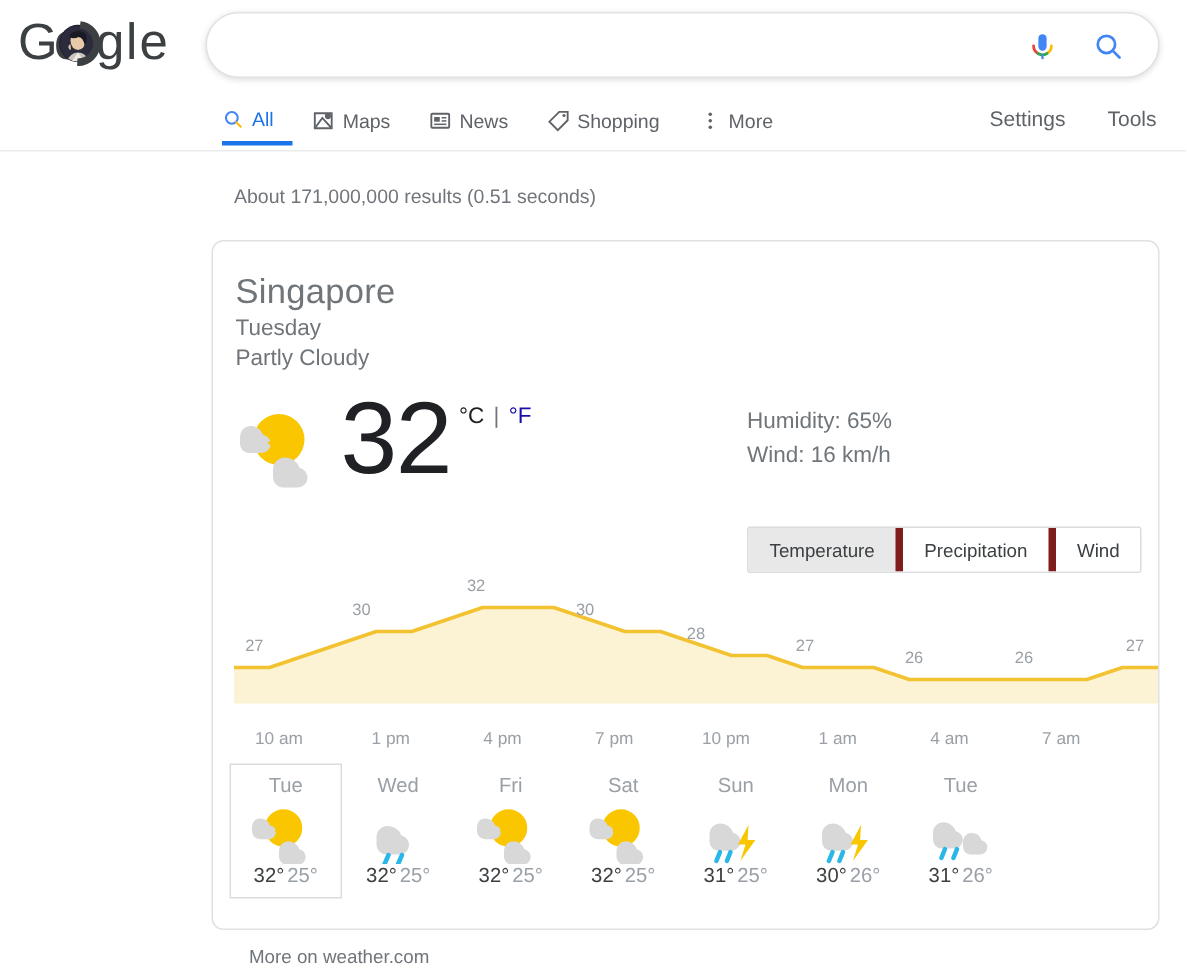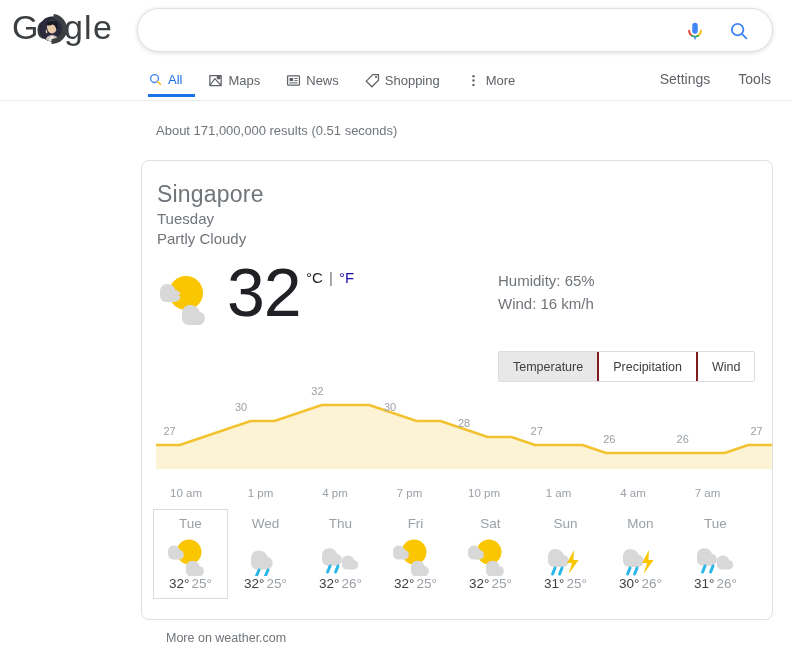--- a/index.html
+++ b/index.html
@@ -216,21 +216,21 @@
     height: 29px;
     background: #fff;
   }
   .metric-tab {
     display: flex;
     align-items: center;
     justify-content: center;
     padding: 0 14px;
     font-size: 12.5px;
     color: #3c4043;
-    border-right: 2px solid #7f1d1d;
+    border-right: 5px solid #7f1d1d;
     background: #fff;
     cursor: pointer;
     white-space: nowrap;
   }
   .metric-tab:last-child { border-right: 0; }
   .metric-tab.selected { background: #e8e8e8; }
 
   
   .chart {
     position: absolute;
@@ -513,77 +513,67 @@
         <div class="fc-day">
           <div class="fc-name">Wed</div>
           <div class="fc-icon"><svg width="52" height="40" viewBox="0 0 52 40">
               <path d="M11 22 a7.4 7.4 0 0 1 7.4-7.4 a9.6 9.6 0 0 1 9.2 6.4 a6.5 6.5 0 0 1 5.1 6.4 a6.3 6.3 0 0 1 -6.3 6.2 H17.3 A6.4 6.4 0 0 1 11 27.1 z" fill="#D8D8D8"></path>
               <path d="M19 34 l-2.6 6" stroke="#29B6E8" stroke-width="3" stroke-linecap="round"></path>
               <path d="M28 34 l-2.6 6" stroke="#29B6E8" stroke-width="3" stroke-linecap="round"></path>
             </svg></div>
           <div class="fc-temps"><span class="fc-hi">32°</span><span class="fc-lo">25°</span></div>
         </div>
         <div class="fc-day">
-          <div class="fc-name">Thu</div>
+          <div class="fc-name">Fri</div>
+          <div class="fc-icon"><svg width="52" height="40" viewBox="0 0 52 40">
+              <circle cx="24" cy="16" r="12.5" fill="#F9C600"></circle>
+              <path d="M3 15 a5.4 5.4 0 0 1 5.4-5.4 a7 7 0 0 1 6.7 4.7 a4.7 4.7 0 0 1 3.8 4.6 a4.7 4.7 0 0 1 -4.7 4.6 H8.4 A5.4 5.4 0 0 1 3 18 z" fill="#D8D8D8"></path>
+              <path d="M18 18 q6 -2.4 10.6 .8 q-5.4 3.8 -10.6 -.8 z" fill="#F9C600"></path>
+              <path d="M21 31 a6.2 6.2 0 0 1 6.2-6.2 a7.8 7.8 0 0 1 7.4 5.3 a5.4 5.4 0 0 1 4.2 5.3 a5.1 5.1 0 0 1 -5.1 5 H26.2 A5.2 5.2 0 0 1 21 35.2 z" fill="#D8D8D8"></path>
+            </svg></div>
+          <div class="fc-temps"><span class="fc-hi">32°</span><span class="fc-lo">25°</span></div>
+        </div>
+        <div class="fc-day">
+          <div class="fc-name">Sat</div>
+          <div class="fc-icon"><svg width="52" height="40" viewBox="0 0 52 40">
+              <circle cx="24" cy="16" r="12.5" fill="#F9C600"></circle>
+              <path d="M3 15 a5.4 5.4 0 0 1 5.4-5.4 a7 7 0 0 1 6.7 4.7 a4.7 4.7 0 0 1 3.8 4.6 a4.7 4.7 0 0 1 -4.7 4.6 H8.4 A5.4 5.4 0 0 1 3 18 z" fill="#D8D8D8"></path>
+              <path d="M18 18 q6 -2.4 10.6 .8 q-5.4 3.8 -10.6 -.8 z" fill="#F9C600"></path>
+              <path d="M21 31 a6.2 6.2 0 0 1 6.2-6.2 a7.8 7.8 0 0 1 7.4 5.3 a5.4 5.4 0 0 1 4.2 5.3 a5.1 5.1 0 0 1 -5.1 5 H26.2 A5.2 5.2 0 0 1 21 35.2 z" fill="#D8D8D8"></path>
+            </svg></div>
+          <div class="fc-temps"><span class="fc-hi">32°</span><span class="fc-lo">25°</span></div>
+        </div>
+        <div class="fc-day">
+          <div class="fc-name">Sun</div>
+          <div class="fc-icon"><svg width="52" height="40" viewBox="0 0 52 40">
+              <path d="M8 20 a7 7 0 0 1 7-7 a9.2 9.2 0 0 1 8.8 6.1 a6.2 6.2 0 0 1 4.9 6.1 a6 6 0 0 1 -6 5.9 H14 A6.1 6.1 0 0 1 8 25 z" fill="#D8D8D8"></path>
+              <path d="M15 32 l-2.4 6" stroke="#29B6E8" stroke-width="3" stroke-linecap="round"></path>
+              <path d="M22 32 l-2.4 6" stroke="#29B6E8" stroke-width="3" stroke-linecap="round"></path>
+              <path d="M34 14 l-7 13 h5 l-3.4 11 l10 -14 h-5.2 z" fill="#F9C600"></path>
+            </svg></div>
+          <div class="fc-temps"><span class="fc-hi">31°</span><span class="fc-lo">25°</span></div>
+        </div>
+        <div class="fc-day">
+          <div class="fc-name">Mon</div>
+          <div class="fc-icon"><svg width="52" height="40" viewBox="0 0 52 40">
+              <path d="M8 20 a7 7 0 0 1 7-7 a9.2 9.2 0 0 1 8.8 6.1 a6.2 6.2 0 0 1 4.9 6.1 a6 6 0 0 1 -6 5.9 H14 A6.1 6.1 0 0 1 8 25 z" fill="#D8D8D8"></path>
+              <path d="M15 32 l-2.4 6" stroke="#29B6E8" stroke-width="3" stroke-linecap="round"></path>
+              <path d="M22 32 l-2.4 6" stroke="#29B6E8" stroke-width="3" stroke-linecap="round"></path>
+              <path d="M34 14 l-7 13 h5 l-3.4 11 l10 -14 h-5.2 z" fill="#F9C600"></path>
+            </svg></div>
+          <div class="fc-temps"><span class="fc-hi">30°</span><span class="fc-lo">26°</span></div>
+        </div>
+        <div class="fc-day">
+          <div class="fc-name">Tue</div>
           <div class="fc-icon"><svg width="52" height="40" viewBox="0 0 52 40">
               <path d="M7 19 a6.8 6.8 0 0 1 6.8-6.8 a8.8 8.8 0 0 1 8.4 5.9 a6 6 0 0 1 4.7 5.9 a5.8 5.8 0 0 1 -5.8 5.7 H12.8 A5.9 5.9 0 0 1 7 23.8 z" fill="#D8D8D8"></path>
               <path d="M27 25 a5.6 5.6 0 0 1 5.6-5.6 a7 7 0 0 1 6.7 4.8 a4.9 4.9 0 0 1 3.9 4.8 a4.7 4.7 0 0 1 -4.7 4.6 H31.8 A4.8 4.8 0 0 1 27 28.9 z" fill="#D8D8D8"></path>
               <path d="M15 30 l-2.4 6" stroke="#29B6E8" stroke-width="3" stroke-linecap="round"></path>
               <path d="M23 30 l-2.4 6" stroke="#29B6E8" stroke-width="3" stroke-linecap="round"></path>
             </svg></div>
-          <div class="fc-temps"><span class="fc-hi">32°</span><span class="fc-lo">26°</span></div>
-        </div>
-        <div class="fc-day">
-          <div class="fc-name">Fri</div>
-          <div class="fc-icon"><svg width="52" height="40" viewBox="0 0 52 40">
-              <circle cx="24" cy="16" r="12.5" fill="#F9C600"></circle>
-              <path d="M3 15 a5.4 5.4 0 0 1 5.4-5.4 a7 7 0 0 1 6.7 4.7 a4.7 4.7 0 0 1 3.8 4.6 a4.7 4.7 0 0 1 -4.7 4.6 H8.4 A5.4 5.4 0 0 1 3 18 z" fill="#D8D8D8"></path>
-              <path d="M18 18 q6 -2.4 10.6 .8 q-5.4 3.8 -10.6 -.8 z" fill="#F9C600"></path>
-              <path d="M21 31 a6.2 6.2 0 0 1 6.2-6.2 a7.8 7.8 0 0 1 7.4 5.3 a5.4 5.4 0 0 1 4.2 5.3 a5.1 5.1 0 0 1 -5.1 5 H26.2 A5.2 5.2 0 0 1 21 35.2 z" fill="#D8D8D8"></path>
-            </svg></div>
-          <div class="fc-temps"><span class="fc-hi">32°</span><span class="fc-lo">25°</span></div>
-        </div>
-        <div class="fc-day">
-          <div class="fc-name">Sat</div>
-          <div class="fc-icon"><svg width="52" height="40" viewBox="0 0 52 40">
-              <circle cx="24" cy="16" r="12.5" fill="#F9C600"></circle>
-              <path d="M3 15 a5.4 5.4 0 0 1 5.4-5.4 a7 7 0 0 1 6.7 4.7 a4.7 4.7 0 0 1 3.8 4.6 a4.7 4.7 0 0 1 -4.7 4.6 H8.4 A5.4 5.4 0 0 1 3 18 z" fill="#D8D8D8"></path>
-              <path d="M18 18 q6 -2.4 10.6 .8 q-5.4 3.8 -10.6 -.8 z" fill="#F9C600"></path>
-              <path d="M21 31 a6.2 6.2 0 0 1 6.2-6.2 a7.8 7.8 0 0 1 7.4 5.3 a5.4 5.4 0 0 1 4.2 5.3 a5.1 5.1 0 0 1 -5.1 5 H26.2 A5.2 5.2 0 0 1 21 35.2 z" fill="#D8D8D8"></path>
-            </svg></div>
-          <div class="fc-temps"><span class="fc-hi">32°</span><span class="fc-lo">25°</span></div>
-        </div>
-        <div class="fc-day">
-          <div class="fc-name">Sun</div>
-          <div class="fc-icon"><svg width="52" height="40" viewBox="0 0 52 40">
-              <path d="M8 20 a7 7 0 0 1 7-7 a9.2 9.2 0 0 1 8.8 6.1 a6.2 6.2 0 0 1 4.9 6.1 a6 6 0 0 1 -6 5.9 H14 A6.1 6.1 0 0 1 8 25 z" fill="#D8D8D8"></path>
-              <path d="M15 32 l-2.4 6" stroke="#29B6E8" stroke-width="3" stroke-linecap="round"></path>
-              <path d="M22 32 l-2.4 6" stroke="#29B6E8" stroke-width="3" stroke-linecap="round"></path>
-              <path d="M34 14 l-7 13 h5 l-3.4 11 l10 -14 h-5.2 z" fill="#F9C600"></path>
-            </svg></div>
-          <div class="fc-temps"><span class="fc-hi">31°</span><span class="fc-lo">25°</span></div>
-        </div>
-        <div class="fc-day">
-          <div class="fc-name">Mon</div>
-          <div class="fc-icon"><svg width="52" height="40" viewBox="0 0 52 40">
-              <path d="M8 20 a7 7 0 0 1 7-7 a9.2 9.2 0 0 1 8.8 6.1 a6.2 6.2 0 0 1 4.9 6.1 a6 6 0 0 1 -6 5.9 H14 A6.1 6.1 0 0 1 8 25 z" fill="#D8D8D8"></path>
-              <path d="M15 32 l-2.4 6" stroke="#29B6E8" stroke-width="3" stroke-linecap="round"></path>
-              <path d="M22 32 l-2.4 6" stroke="#29B6E8" stroke-width="3" stroke-linecap="round"></path>
-              <path d="M34 14 l-7 13 h5 l-3.4 11 l10 -14 h-5.2 z" fill="#F9C600"></path>
-            </svg></div>
-          <div class="fc-temps"><span class="fc-hi">30°</span><span class="fc-lo">26°</span></div>
-        </div>
-        <div class="fc-day">
-          <div class="fc-name">Tue</div>
-          <div class="fc-icon"><svg width="52" height="40" viewBox="0 0 52 40">
-              <path d="M7 19 a6.8 6.8 0 0 1 6.8-6.8 a8.8 8.8 0 0 1 8.4 5.9 a6 6 0 0 1 4.7 5.9 a5.8 5.8 0 0 1 -5.8 5.7 H12.8 A5.9 5.9 0 0 1 7 23.8 z" fill="#D8D8D8"></path>
-              <path d="M27 25 a5.6 5.6 0 0 1 5.6-5.6 a7 7 0 0 1 6.7 4.8 a4.9 4.9 0 0 1 3.9 4.8 a4.7 4.7 0 0 1 -4.7 4.6 H31.8 A4.8 4.8 0 0 1 27 28.9 z" fill="#D8D8D8"></path>
-              <path d="M15 30 l-2.4 6" stroke="#29B6E8" stroke-width="3" stroke-linecap="round"></path>
-              <path d="M23 30 l-2.4 6" stroke="#29B6E8" stroke-width="3" stroke-linecap="round"></path>
-            </svg></div>
           <div class="fc-temps"><span class="fc-hi">31°</span><span class="fc-lo">26°</span></div>
         </div>
       </div>
   </div>
 
   <div class="footer-more">More on weather.com</div>
   <div class="footer-feedback">Feedback</div>
 
 </div>
 

